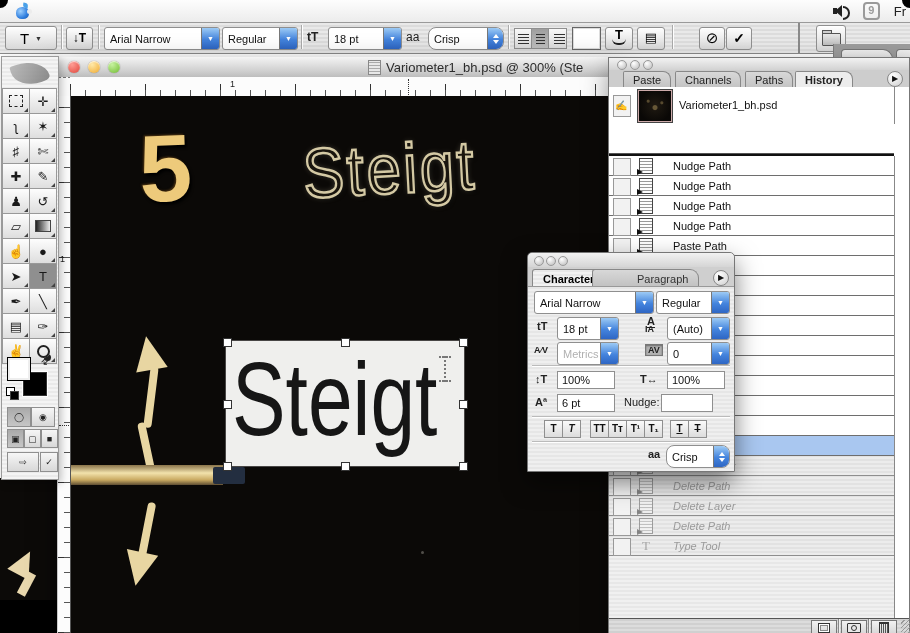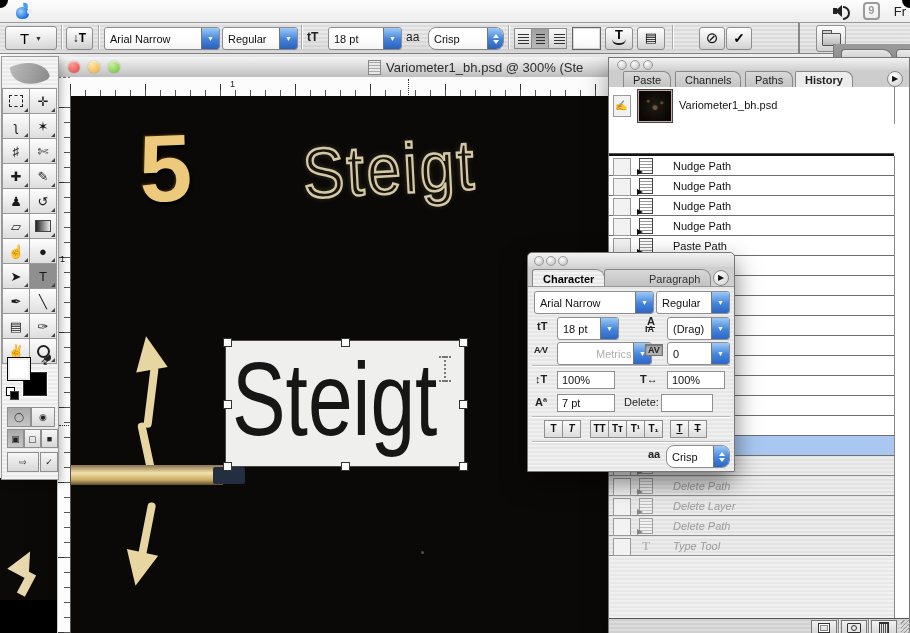--- a/index.html
+++ b/index.html
@@ -534,47 +534,47 @@
 </div>
 
 <div class="abs" id="charpal">
   <div class="abs" id="cp-titlebar">
     <div class="cp-circle" style="left:6px;"></div>
     <div class="cp-circle" style="left:18px;"></div>
     <div class="cp-circle" style="left:30px;"></div>
   </div>
   <div class="abs" id="cp-tabs">
     <div class="cp-tab st-active" style="left:4px;text-align:center;">Character</div>
-    <div class="cp-tab" style="left:76px;padding-left:44px;">Paragraph</div>
+    <div class="cp-tab" style="left:64px;padding-left:44px;">Paragraph</div>
     <div class="pal-menu-btn" style="right:5px;top:3px;">▶</div>
   </div>
 
   <div class="combo" style="position:absolute;left:6px;top:38px;width:118px;">
     <span class="val">Arial Narrow</span>
       <span class="btn">▼</span>
   </div>
   <div class="combo" style="position:absolute;left:128px;top:38px;width:72px;">
     <span class="val">Regular</span>
       <span class="btn">▼</span>
   </div>
 
   <span class="cp-icon" style="left:9px;top:67px;">tT</span>
   <div class="combo" style="position:absolute;left:29px;top:64px;width:60px;">
     <span class="val">18 pt</span>
       <span class="btn">▼</span>
   </div>
   <span class="cp-icon" style="left:119px;top:62px;border-bottom:1px solid #222;">A</span>
   <span class="cp-icon" style="left:117px;top:71px;font-size:9px;">IA</span>
   <div class="combo" style="position:absolute;left:139px;top:64px;width:61px;">
-    <span class="val">(Drag)</span>
+    <span class="val">(Auto)</span>
       <span class="btn">▼</span>
   </div>
 
   <span class="cp-icon" style="left:6px;top:92px;font-size:9px;">A⁄V</span>
-  <div class="combo" style="position:absolute;left:29px;top:89px;width:60px;padding-left:33px;">
+  <div class="combo" style="position:absolute;left:29px;top:89px;width:60px;">
     <span class="val ph">Metrics</span>
       <span class="btn">▼</span>
   </div>
   <span class="cp-icon pressed" style="left:117px;top:91px;font-size:9px;">AV</span>
   <div class="combo" style="position:absolute;left:139px;top:89px;width:61px;">
     <span class="val">0</span>
       <span class="btn">▼</span>
   </div>
   <div class="cp-sep" style="top:112px;"></div>
 
@@ -582,23 +582,23 @@
   <div class="cp-field" style="left:29px;top:118px;width:58px;">
       <span>100%</span>
     </div>
   <span class="cp-icon" style="left:112px;top:120px;">T↔</span>
   <div class="cp-field" style="left:139px;top:118px;width:58px;">
       <span>100%</span>
     </div>
 
   <span class="cp-icon" style="left:7px;top:143px;">Aª</span>
   <div class="cp-field" style="left:29px;top:141px;width:58px;">
-      <span>7 pt</span>
-    </div>
-  <span class="cp-icon" style="left:96px;top:143px;font-weight:normal;">Delete:</span>
+      <span>6 pt</span>
+    </div>
+  <span class="cp-icon" style="left:96px;top:143px;font-weight:normal;">Nudge:</span>
   <div class="cp-field" style="left:133px;top:141px;width:52px;background:#fff;"></div>
   <div class="cp-sep" style="top:163px;"></div>
 
   <div id="cp-stylebtns">
     <div class="tbtn" style="left:16px;top:167px;">T</div>
     <div class="tbtn k-it" style="left:34px;top:167px;">T</div>
     <div class="tbtn" style="left:62px;top:167px;">TT</div>
     <div class="tbtn" style="left:80px;top:167px;">Tᴛ</div>
     <div class="tbtn" style="left:98px;top:167px;">T¹</div>
     <div class="tbtn" style="left:116px;top:167px;">T₁</div>

